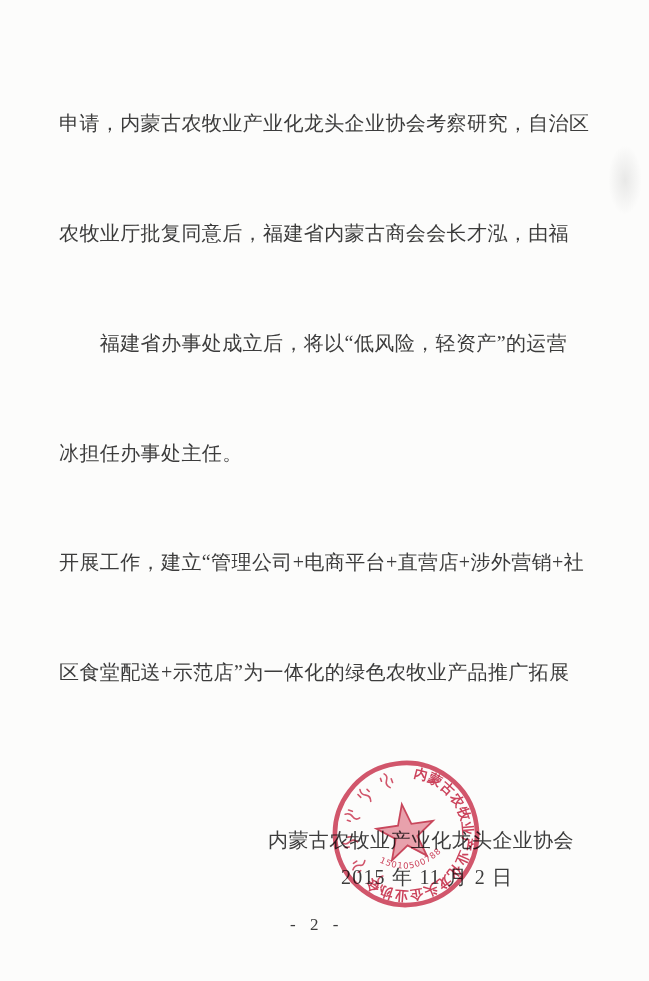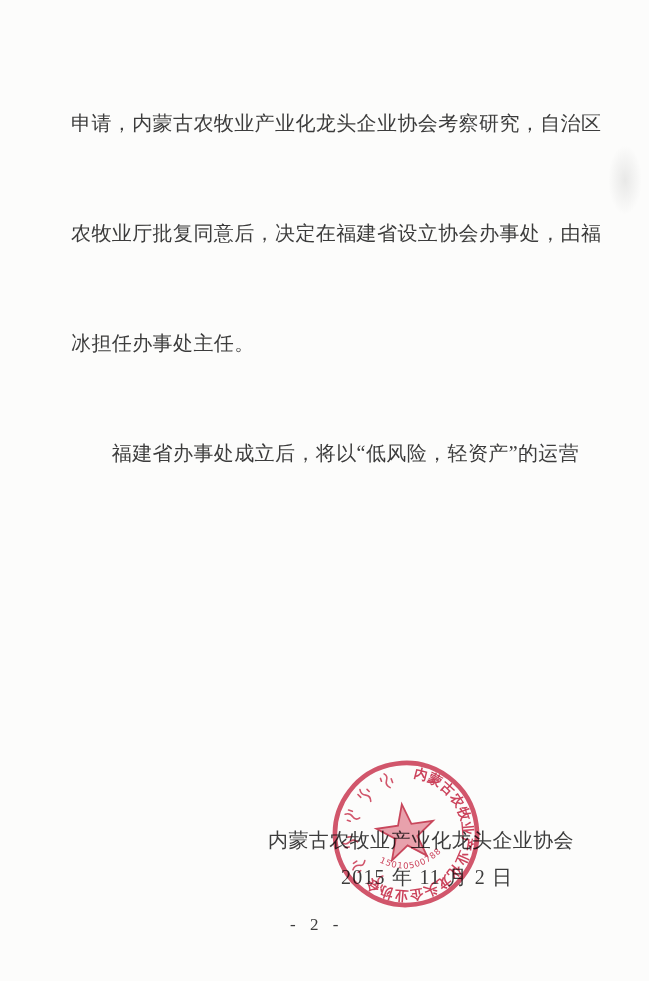--- a/index.html
+++ b/index.html
@@ -15,21 +15,21 @@
   .body-text {
     position: absolute;
     left: 59px;
     top: 32px;
     width: 540px;
     font-size: 20px;
     line-height: 36.6px;
     letter-spacing: 0.4px;
     white-space: pre;
   }
-  .line { height: 36.6px; margin-left: 12px; }
+  .line { height: 36.6px; }
   .sig-org {
     position: absolute;
     left: 268px;
     top: 827px;
     font-size: 20px;
     letter-spacing: 0.4px;
     white-space: pre;
   }
   .sig-date {
     position: absolute;
@@ -81,23 +81,25 @@
     fill: #cb3550;
   }
 </style>
 </head>
 <body>
 
 <div class="page">
 
   <div class="body-text">
     <div class="line">申请，内蒙古农牧业产业化龙头企业协会考察研究，自治区</div>
-    <div class="line">农牧业厅批复同意后，决定在福建省设立协会办事处，由福</div>
+    <div class="line">农牧业厅批复同意后，福建省内蒙古商会会长才泓，由福</div>
+    <div class="line">　　福建省办事处成立后，将以“低风险，轻资产”的运营</div>
     <div class="line">冰担任办事处主任。</div>
-    <div class="line">　　福建省办事处成立后，将以“低风险，轻资产”的运营</div>
+    <div class="line">开展工作，建立“管理公司+电商平台+直营店+涉外营销+社</div>
+    <div class="line">区食堂配送+示范店”为一体化的绿色农牧业产品推广拓展</div>
     
     
     
     
     
     
     
     
     
     

